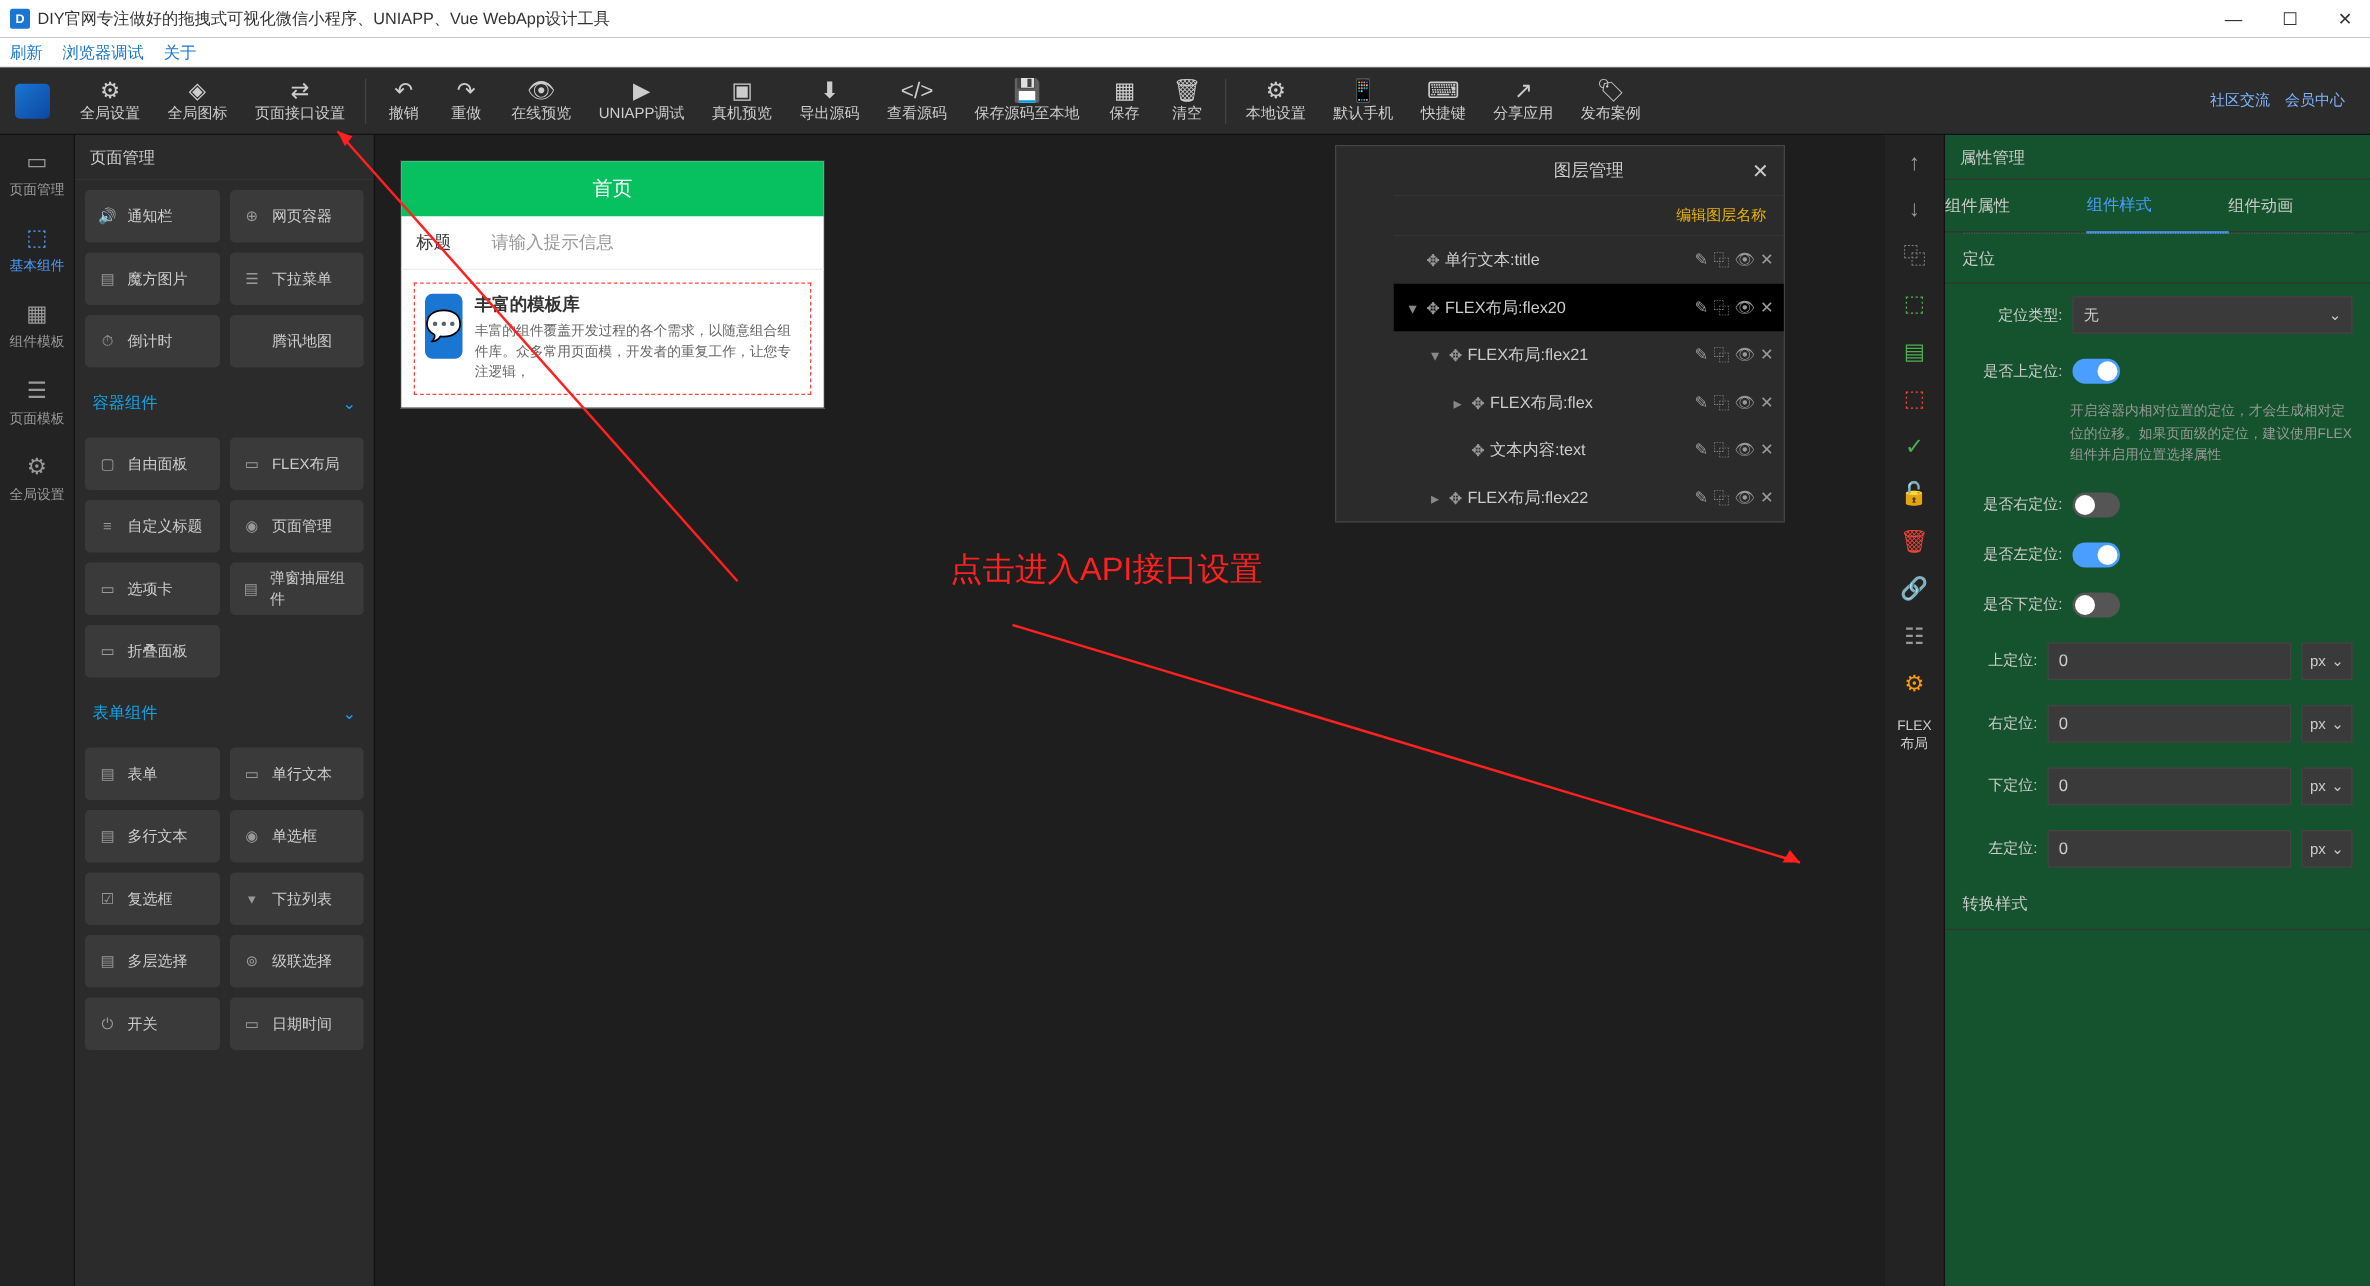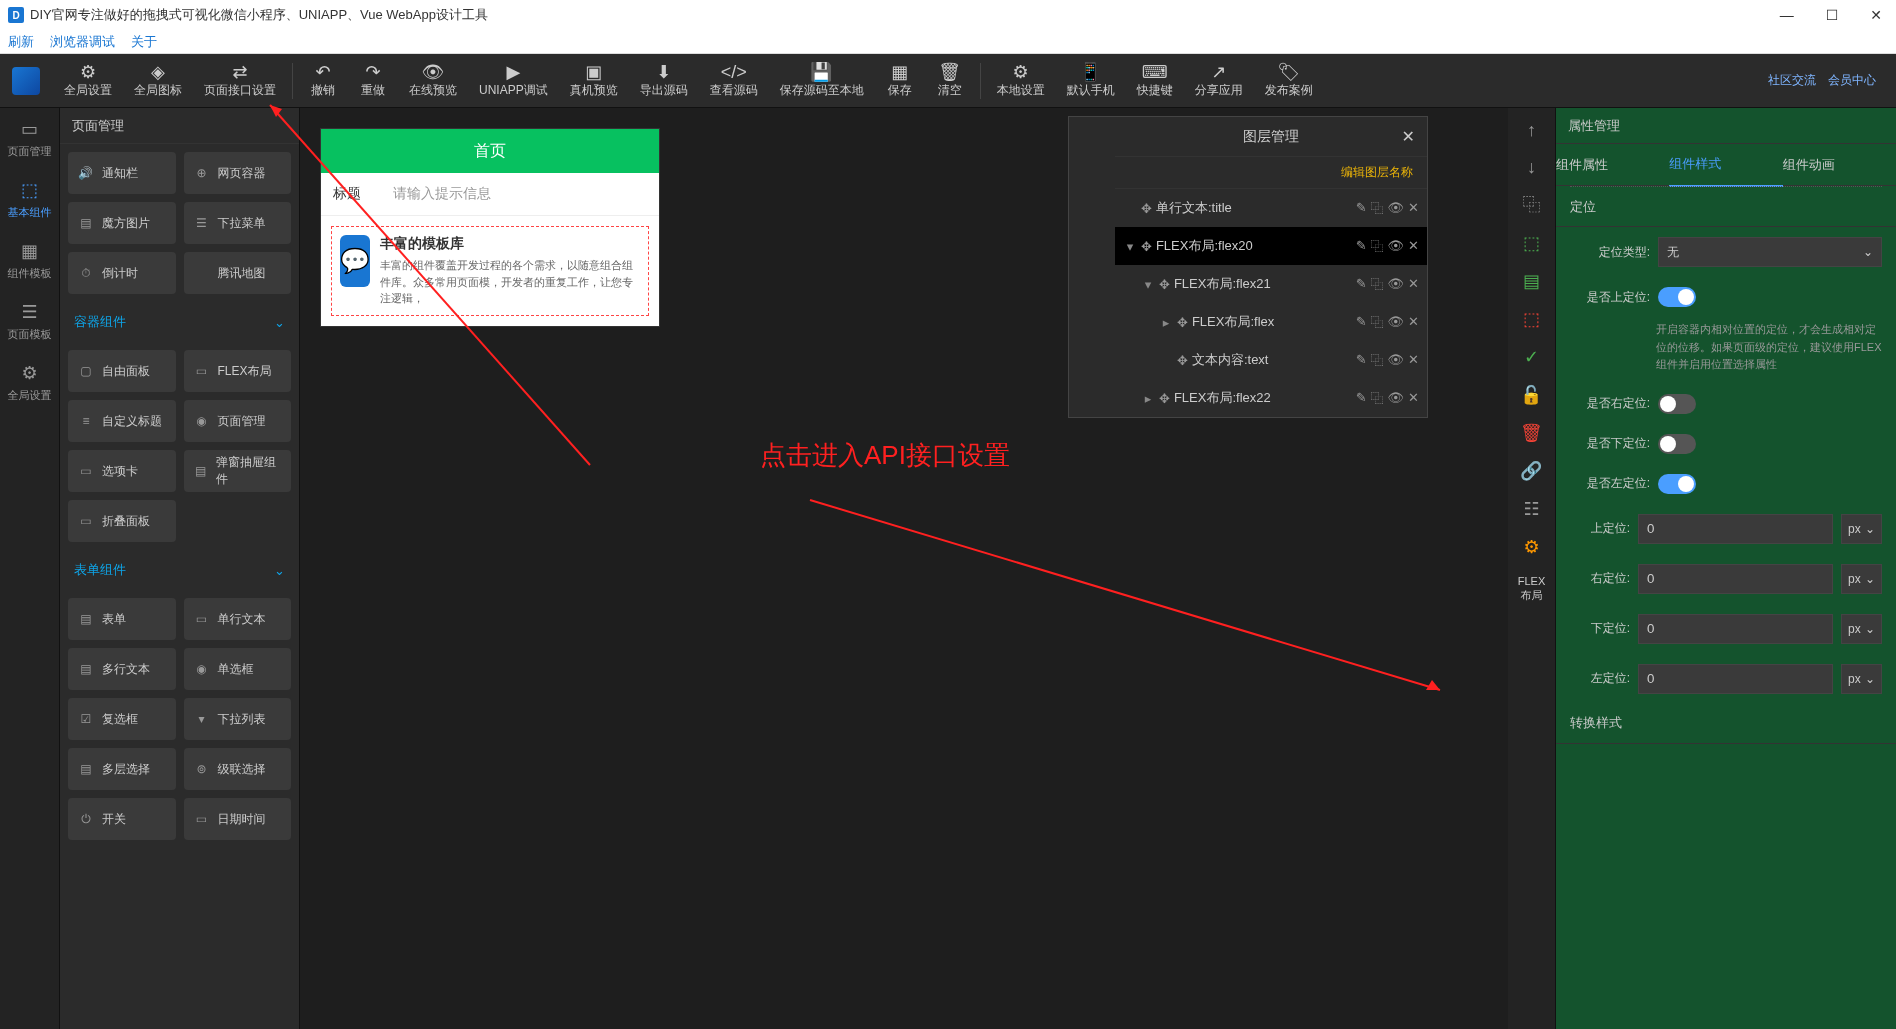--- a/index.html
+++ b/index.html
@@ -393,26 +393,26 @@
       <span class="prop-label">是否上定位:</span>
       <div class="toggle on"></div>
     </div>
     <div class="help-text">开启容器内相对位置的定位，才会生成相对定位的位移。如果页面级的定位，建议使用FLEX组件并启用位置选择属性</div>
 
     <div class="prop-row">
       <span class="prop-label">是否右定位:</span>
       <div class="toggle"></div>
     </div>
     <div class="prop-row">
+      <span class="prop-label">是否左定位:</span>
+      <div class="toggle on"></div>
+    </div>
+    <div class="prop-row">
       <span class="prop-label">是否下定位:</span>
       <div class="toggle"></div>
-    </div>
-    <div class="prop-row">
-      <span class="prop-label">是否左定位:</span>
-      <div class="toggle on"></div>
     </div>
 
     <div class="prop-row">
       <span class="prop-label">上定位:</span>
       <input class="prop-input" value="0" style="">
       <div class="prop-unit">
           <span>px</span>
           <span>⌄</span>
         </div>
     </div>

